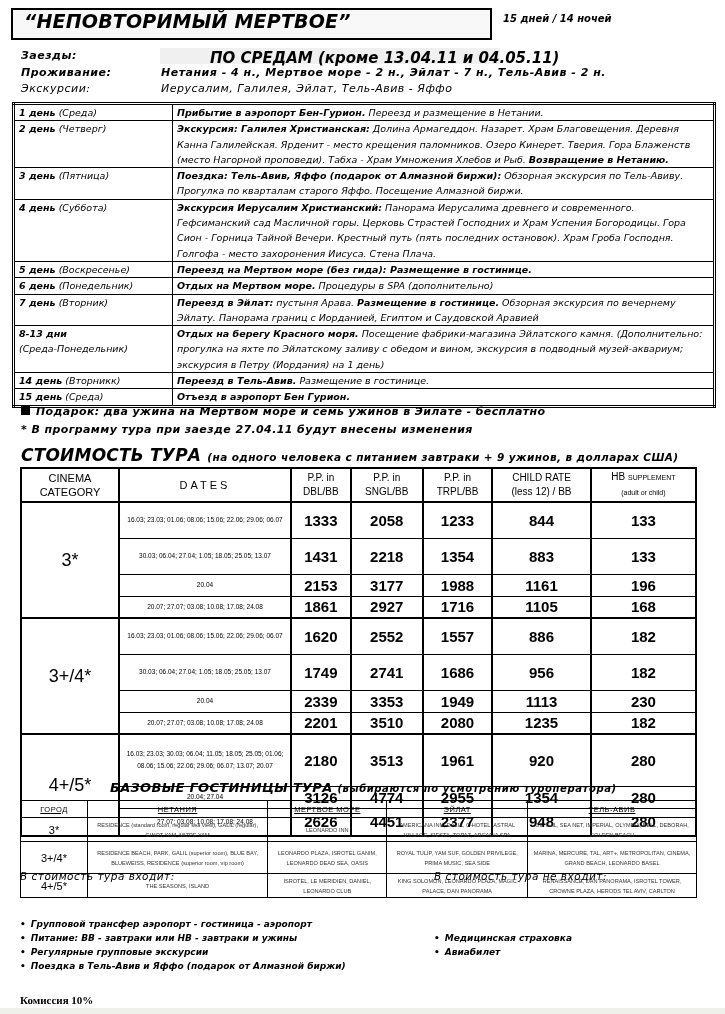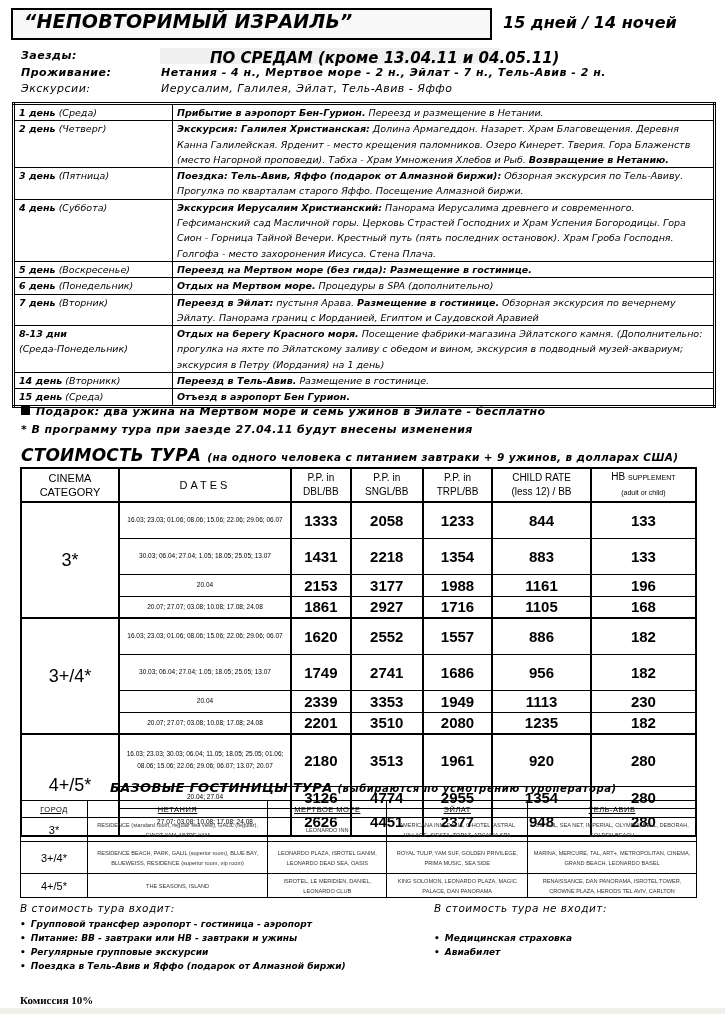--- a/index.html
+++ b/index.html
@@ -1,20 +1,20 @@
 <!DOCTYPE html>
 <html><head>
 <meta charset="utf-8">
 <style>
   html, body { margin: 0; padding: 0; background: #ffffff; }
   body { width: 725px; height: 1014px; position: relative; overflow: hidden; font-family: "DejaVu Sans", sans-serif; color: #000; }
   .abs { position: absolute; }
   .title-box { left: 11px; top: 8px; width: 477px; height: 28px; border: 2px solid #000; background: #f8f8f8; }
   .title-text { left: 24px; top: 10px; font-size: 19px; font-style: italic; font-weight: bold; font-family: "DejaVu Sans", sans-serif; letter-spacing: 0.2px; }
-  .duration { left: 503px; top: 13px; font-size: 16px; font-style: italic; font-weight: bold; }
+  .duration { left: 503px; top: 13px; font-size: 10px; font-style: italic; font-weight: bold; }
   .info-label { left: 21px; font-size: 11px; font-style: italic; font-weight: bold; letter-spacing: 0.5px; }
   .info-value { left: 161px; font-size: 11px; font-style: italic; font-weight: bold; letter-spacing: 0.5px; }
   .info-label.light, .info-value.light { font-weight: normal; }
   .arrivals-box { left: 160px; top: 48px; width: 340px; height: 16px; background: #f0f0f0; }
   .arrivals-text { left: 210px; top: 49px; font-size: 15px; font-style: italic; font-weight: bold; }
 
   .itin { left: 12px; top: 102px; width: 704px; border: 3px double #000; border-collapse: collapse; padding-left: 28px; }
   .itin td { border: 1px solid #000; font-size: 9.5px; font-style: italic; vertical-align: top; padding: 0px 4px; line-height: 15.3px; }
   .itin td.day { width: 149px; }
   .itin .b { font-weight: bold; }
@@ -38,31 +38,31 @@
   .price .hb-small { font-size: 7px; }
 
   .hotels-heading { left: 110px; top: 780px; font-size: 13px; font-style: italic; font-weight: bold; letter-spacing: 0.3px; }
   .hotels-heading .sub { font-size: 10px; letter-spacing: 0.6px; }
   .hotels { left: 20px; top: 800px; width: 677px; border-collapse: collapse; border: 1px solid #000; }
   .hotels th, .hotels td { border: 1px solid #000; text-align: center; font-family: "Liberation Sans", sans-serif; }
   .hotels th { font-size: 7.5px; font-weight: normal; height: 16px; padding: 0; letter-spacing: 0.5px; text-decoration: underline; }
   .hotels td { font-size: 5.6px; color: #333; line-height: 10px; padding: 0 2px; }
   .hotels td.hcat { font-size: 11px; color: #000; width: 62px; }
 
-  .incl-title { top: 902px; font-size: 10.5px; font-style: italic; letter-spacing: 0.5px; }
+  .incl-title { top: 870px; font-size: 10.5px; font-style: italic; letter-spacing: 0.5px; }
   .incl-list { top: 917px; margin: 0; padding: 0; list-style: none; font-size: 9px; font-style: italic; font-weight: bold; line-height: 14px; }
   .incl-list li::before { content: "\2022"; margin-right: 5px; font-style: normal; }
   .commission { left: 20px; top: 994px; font-size: 11px; font-weight: bold; font-family: "Liberation Serif", serif; }
   .footer-strip { left: 0; top: 1008px; width: 725px; height: 6px; background: #f0f0ea; }
 </style>
 </head>
 <body>
 
 <div class="abs title-box"></div>
-<div class="abs title-text">“НЕПОВТОРИМЫЙ ИЗРАИЛЬ”</div>
+<div class="abs title-text">“НЕПОВТОРИМЫЙ МЕРТВОЕ”</div>
 <div class="abs duration">15 дней / 14 ночей</div>
 
 <div class="abs arrivals-box"></div>
 <div class="abs info-label" style="top:49px">Заезды:</div>
 <div class="abs arrivals-text">ПО СРЕДАМ (кроме 13.04.11 и  04.05.11)</div>
 <div class="abs info-label" style="top:66px">Проживание:</div>
 <div class="abs info-value" style="top:66px">Нетания - 4 н., Мертвое море - 2 н., Эйлат - 7 н., Тель-Авив - 2 н.</div>
 <div class="abs info-label light" style="top:82px">Экскурсии:</div>
 <div class="abs info-value" style="top:82px; font-weight:normal;">Иерусалим, Галилея, Эйлат, Тель-Авив - Яффо</div>
 

